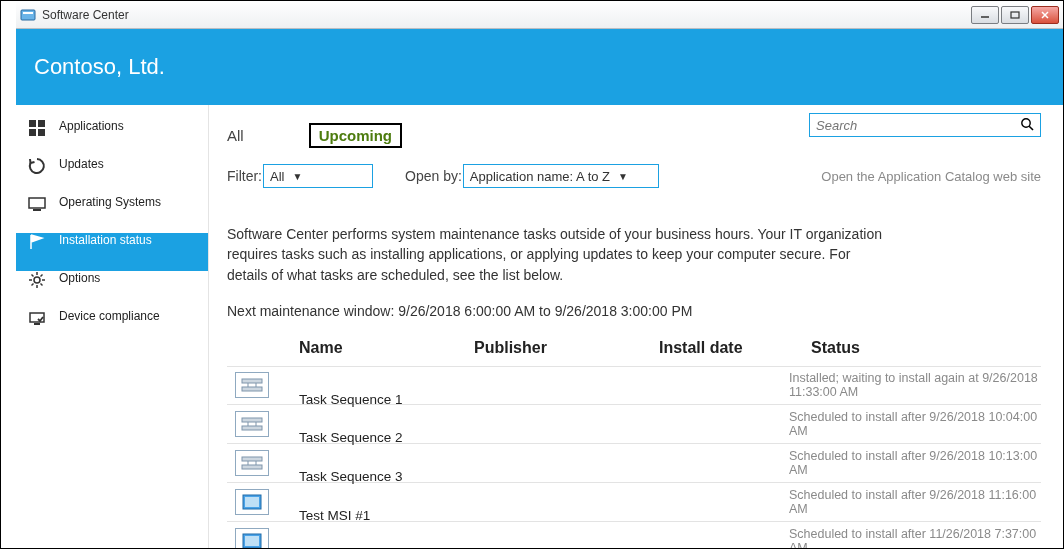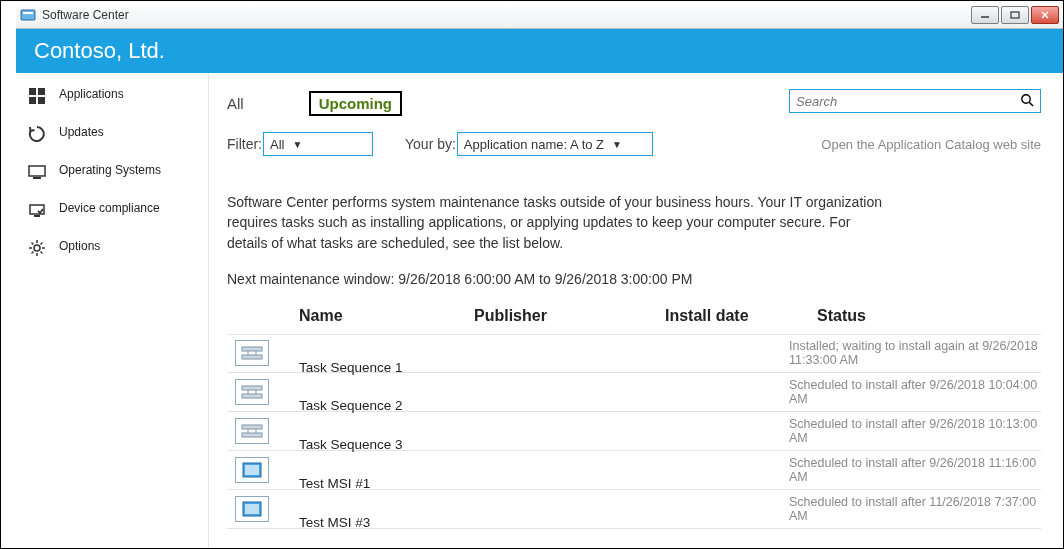--- a/index.html
+++ b/index.html
@@ -17,63 +17,63 @@
     width: 16px; height: 16px; margin-right: 6px; display:inline-block;
   }
   .win-controls { margin-left: auto; display: flex; }
   .win-btn {
     width: 28px; height: 18px; border: 1px solid #7a7d82; border-radius: 2px;
     margin-left: 2px; background: linear-gradient(#f8f9fb,#d9dde2);
     display:flex; align-items:center; justify-content:center; font-size:10px; color:#333;
   }
   .win-btn.close { background: linear-gradient(#f5a8a4,#d9513c); border-color:#9b2d1f; color:#fff; }
   .banner {
-    height: 44px; background: #1ba1e2; color: #fff; display:flex; align-items:center;
+    height: 76px; background: #1ba1e2; color: #fff; display:flex; align-items:center;
     padding: 0 18px; font-size: 22px; font-weight: 300;
   }
   .content { flex:1; display:flex; min-height:0; }
   .sidebar {
     width: 193px; border-right: 1px solid #e4e4e4; padding-top: 14px;
   }
   .nav-item {
     display:flex; align-items:flex-start; gap:13px; height:38px; padding: 0 12px;
     font-size: 12px; color:#222; cursor:pointer;
   }
   .nav-item.active { background:#1ba1e2; color:#fff; }
   .nav-icon { width:18px; height:18px; display:flex; align-items:center; justify-content:center; flex-shrink:0; }
   .nav-icon svg { width:18px; height:18px; }
   .main {
     flex:1; padding: 18px 22px 0 18px; position:relative; overflow:hidden;
   }
   .tabs-row { display:flex; align-items:center; }
   .tab { font-size:15px; color:#444; margin-right: 28px; cursor:pointer; }
   .tab.active { font-weight:700; border:2px solid #000000; padding:2px 8px; color:#4d7c0f;margin-left:37px; }
   .search-box {
-    position:absolute; top:16px; right:22px; width:252px; height:24px;
+    position:absolute; top:8px; right:22px; width:232px; height:24px;
     border:1px solid #1ba1e2; display:flex; align-items:center; padding:0 6px;
   }
   .search-box input {
     flex:1; border:none; outline:none; font-size:13px; color:#666; font-style:italic;
   }
   .search-glyph { font-size:14px; color:#333; }
   .filter-row { display:flex; align-items:center; gap:1px; margin-top:16px; font-size:14px; color:#333;}
   .filter-label { color:#444; }
   .combo {
     border:1px solid #1ba1e2; height:24px; display:flex; align-items:center;
     padding:0 6px; font-size:13px; color:#333; background:#fff; cursor:pointer;
   }
   .combo .caret { margin-left:8px; font-size:10px; }
   .catalog-link { margin-left:auto; font-size:13px; color:#8a8a8a; cursor:pointer; }
   .description { margin-top:36px; font-size:14px; color:#333; line-height:1.45; max-width:660px;}
   .maint-window { margin-top:18px; font-size:14px; color:#333; }
   .table { margin-top:14px; }
   .thead { display:flex; padding: 6px 0 8px 72px; font-size:16px; font-weight:700; color:#222; border-bottom:1px solid transparent;}
   .col-name { width:175px; }
   .col-pub  { width:185px; }
-  .col-date { width:152px;margin-left:6px; }
+  .col-date { width:152px; }
   .col-status { flex:1; }
   .trow {
     display:flex; align-items:center; height:39px; border-bottom:1px solid #e3e3e3;
     padding-left:8px; cursor:pointer;
   }
   .trow:first-child { border-top:1px solid #e3e3e3; }
   .item-icon {
     width:34px; height:26px; border:1px solid #8fa9c0; background:#fff; margin-right:30px;
     display:flex; align-items:center; justify-content:center;
   }
@@ -142,48 +142,56 @@
       </div>
       <div class="nav-item">
         <span class="nav-icon">
             <svg viewBox="0 0 18 18">
               <rect x="1" y="3" width="16" height="10" fill="none" stroke="#333" stroke-width="1.5"></rect>
               <rect x="5" y="14" width="8" height="2" fill="#333"></rect>
             </svg>
           </span>
         <span>Operating Systems</span>
       </div>
-      <div class="nav-item">
-        <span class="nav-icon">
-            <svg viewBox="0 0 18 18">
-              <rect x="2" y="4" width="14" height="9" fill="none" stroke="#333" stroke-width="1.5"></rect>
-              <rect x="6" y="14" width="6" height="2" fill="#333"></rect>
-              <path d="M10 10 l2 2 l3 -4" fill="none" stroke="#333" stroke-width="1.8"></path>
-            </svg>
-          </span>
-        <span>Device compliance</span>
+      <div class="nav-item active">
+        <span class="nav-icon">
+            <svg viewBox="0 0 18 18">
+              <path d="M3 2 L3 16 M3 2 L14 5 L3 9" fill="#fff" stroke="#fff" stroke-width="1.5"></path>
+            </svg>
+          </span>
+        <span>Installation status</span>
       </div>
       <div class="nav-item">
         <span class="nav-icon">
             <svg viewBox="0 0 18 18">
               <circle cx="9" cy="9" r="3" fill="none" stroke="#333" stroke-width="1.5"></circle>
               <g stroke="#333" stroke-width="1.5">
                 <line x1="9" y1="1" x2="9" y2="4"></line>
                 <line x1="9" y1="14" x2="9" y2="17"></line>
                 <line x1="1" y1="9" x2="4" y2="9"></line>
                 <line x1="14" y1="9" x2="17" y2="9"></line>
                 <line x1="3.5" y1="3.5" x2="5.5" y2="5.5"></line>
                 <line x1="12.5" y1="12.5" x2="14.5" y2="14.5"></line>
                 <line x1="14.5" y1="3.5" x2="12.5" y2="5.5"></line>
                 <line x1="5.5" y1="12.5" x2="3.5" y2="14.5"></line>
               </g>
             </svg>
           </span>
         <span>Options</span>
       </div>
+      <div class="nav-item">
+        <span class="nav-icon">
+            <svg viewBox="0 0 18 18">
+              <rect x="2" y="4" width="14" height="9" fill="none" stroke="#333" stroke-width="1.5"></rect>
+              <rect x="6" y="14" width="6" height="2" fill="#333"></rect>
+              <path d="M10 10 l2 2 l3 -4" fill="none" stroke="#333" stroke-width="1.8"></path>
+            </svg>
+          </span>
+        <span>Device compliance</span>
+      </div>
     </div>
 
     <div class="main">
       <div class="search-box">
         <input type="text" placeholder="Search" style="">
         <span class="search-glyph">
           <svg width="14" height="14" viewBox="0 0 14 14">
               <circle cx="6" cy="6" r="4.2" fill="none" stroke="#000" stroke-width="1.4"></circle>
               <line x1="9.2" y1="9.2" x2="13" y2="13" stroke="#000" stroke-width="1.6"></line>
             </svg>
@@ -195,21 +203,21 @@
         <span class="tab active">Upcoming</span>
       </div>
 
       <div class="filter-row">
         <span class="filter-label">Filter:</span>
         <div class="combo" style="width:110px">
           <span>All</span>
           <span class="caret">▼</span>
         </div>
         <span style="width:30px"></span>
-        <span class="filter-label">Your by:</span>
+        <span class="filter-label">Open by:</span>
         <div class="combo" style="width:196px">
           <span>Application name: A to Z</span>
           <span class="caret">▼</span>
         </div>
         <span class="catalog-link">Open the Application Catalog web site</span>
       </div>
 
       <div class="description">Software Center performs system maintenance tasks outside of your business hours. Your IT organization requires tasks such as installing applications, or applying updates to keep your computer secure. For details of what tasks are scheduled, see the list below.</div>
       <div class="maint-window">Next maintenance window: 9/26/2018 6:00:00 AM to 9/26/2018 3:00:00 PM</div>
 

